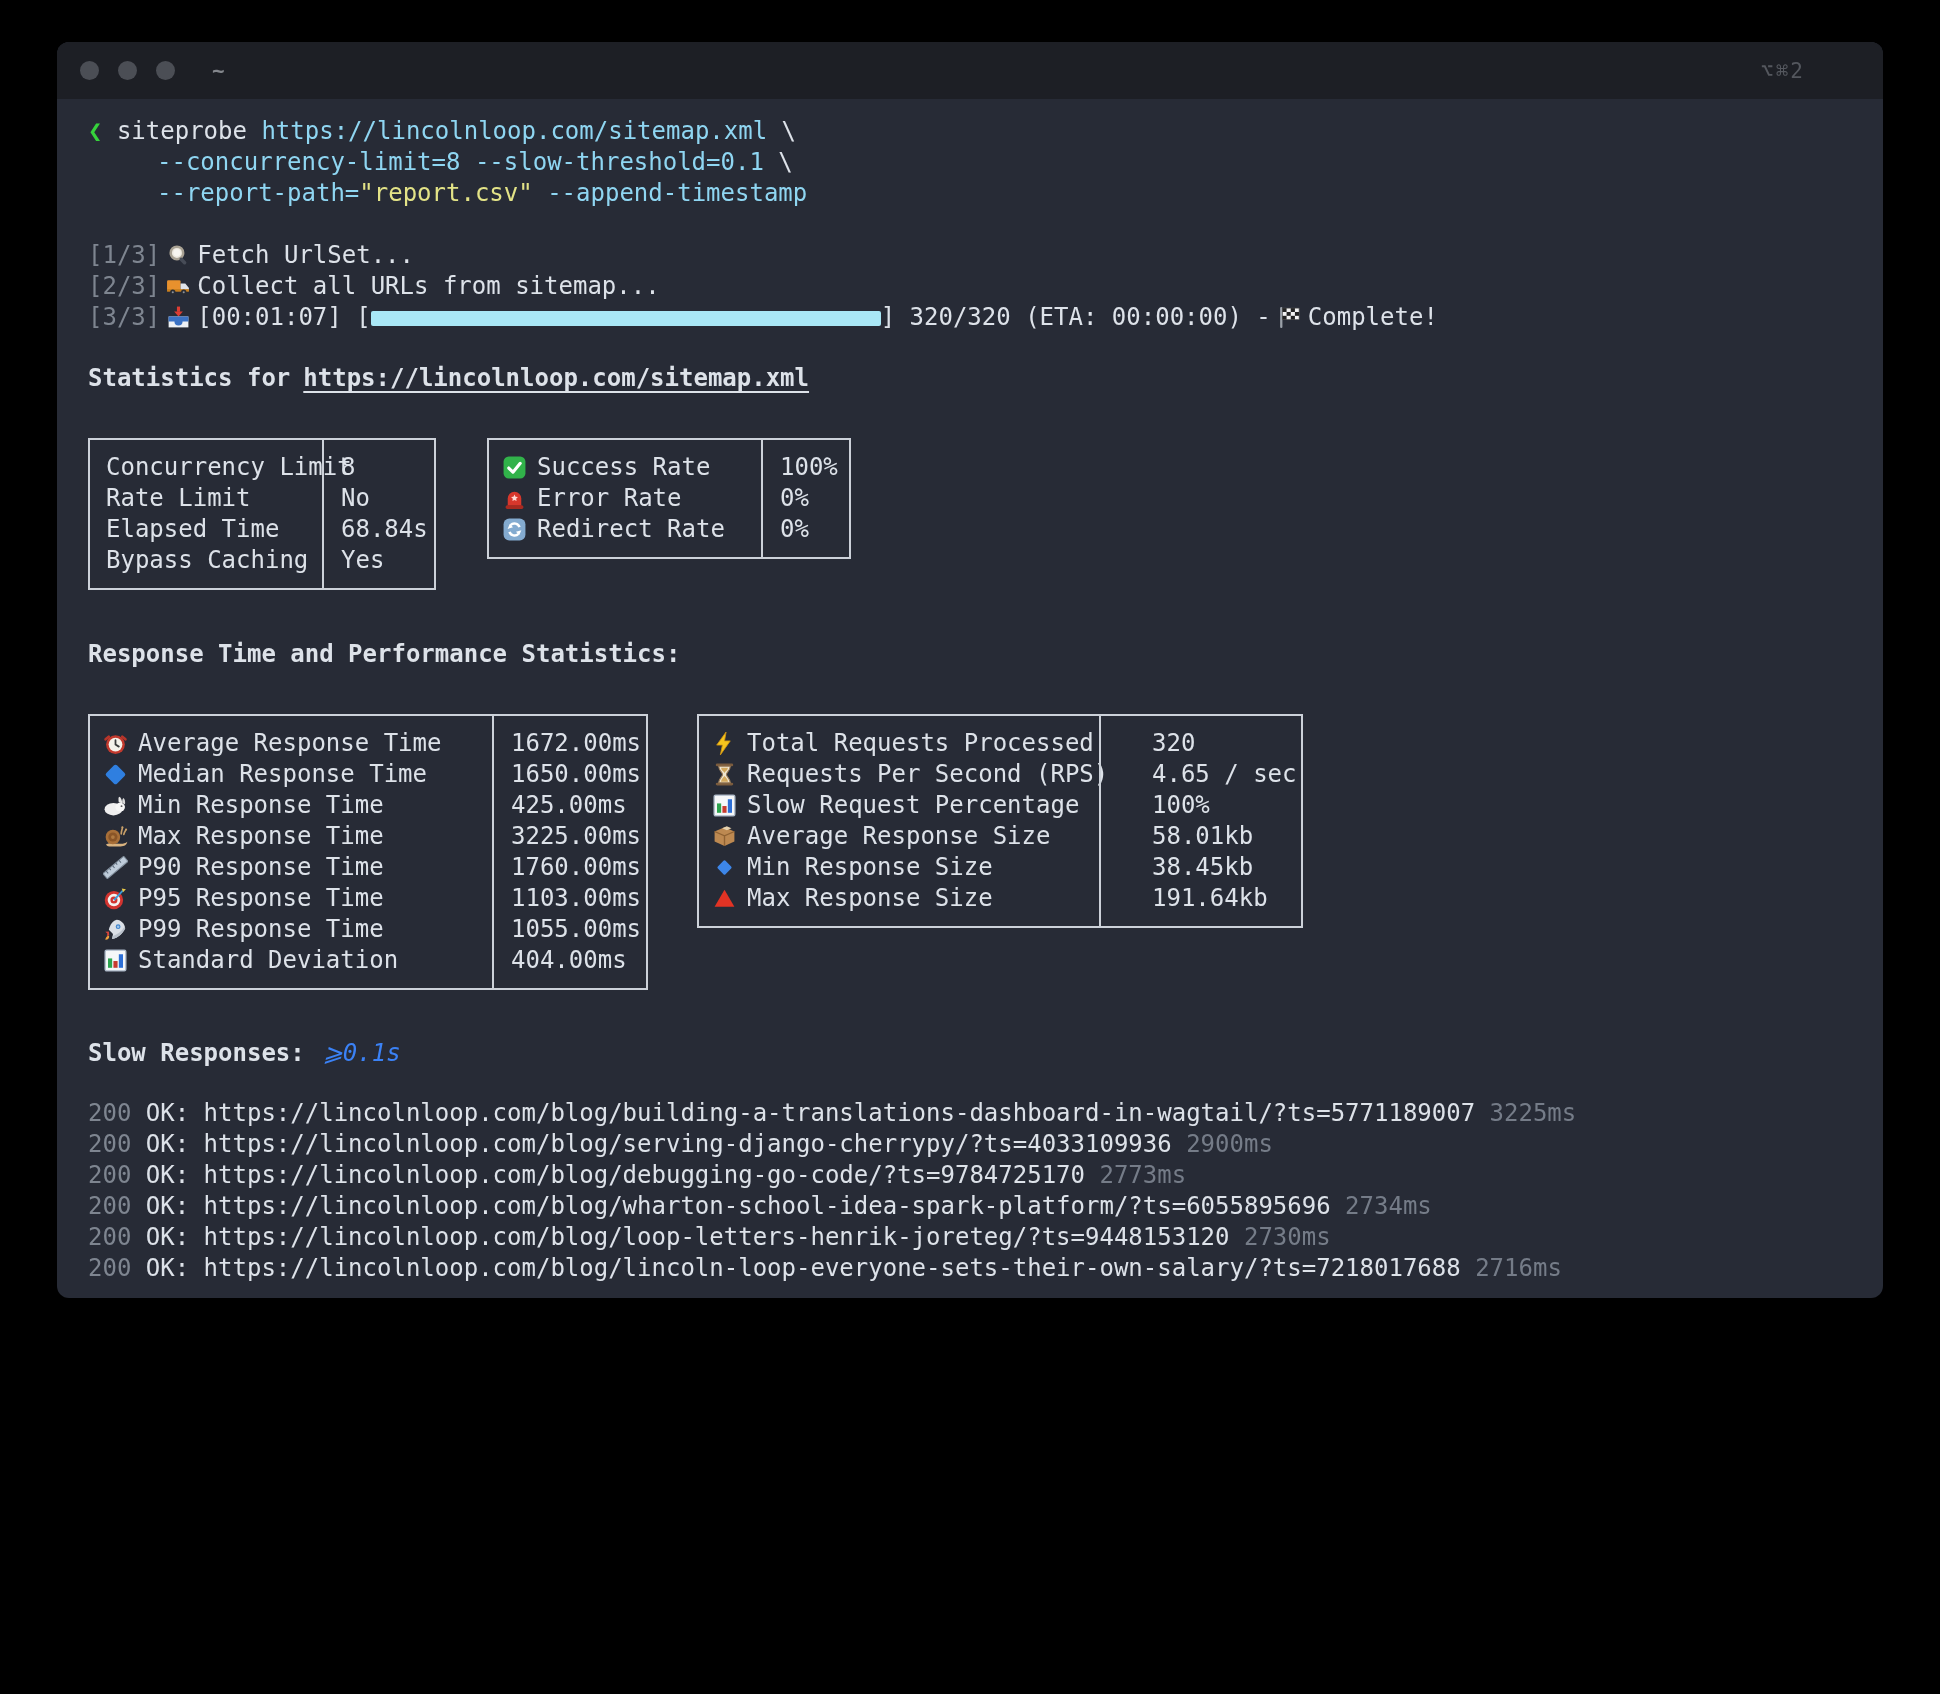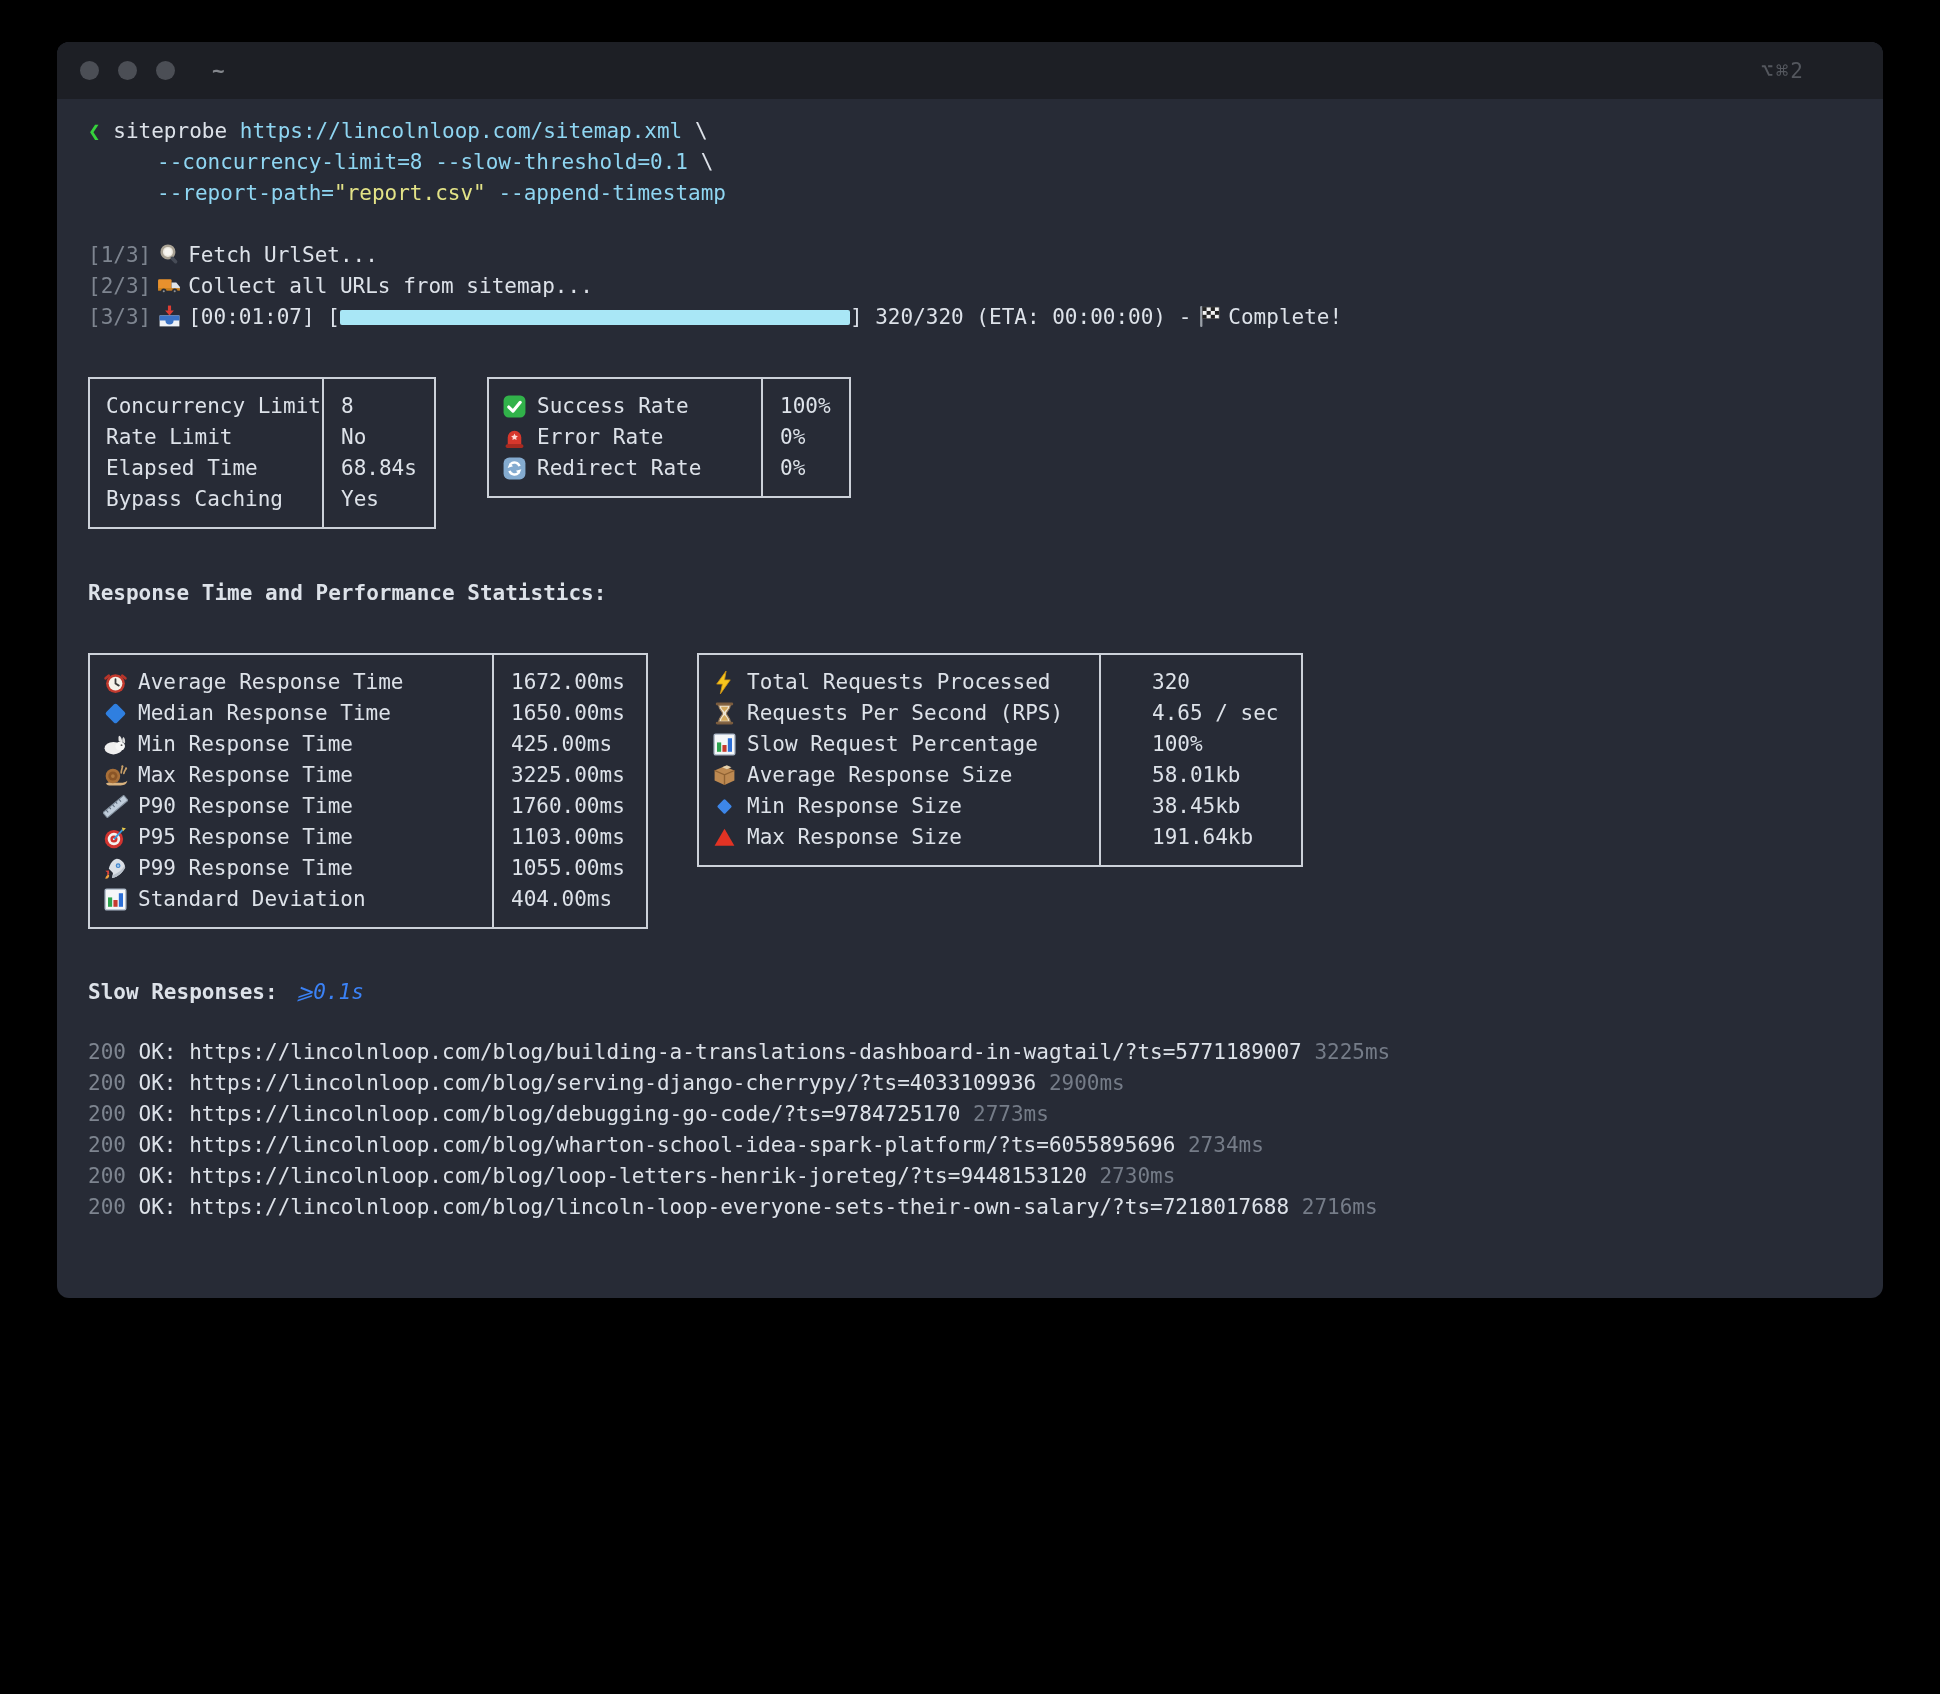--- a/index.html
+++ b/index.html
@@ -16,21 +16,21 @@
   .titlebar {
     height:57px; background:#1d1f25; display:flex; align-items:center; position:relative;
   }
   .lights { display:flex; gap:19px; margin-left:23px; }
   .light { width:19px; height:19px; border-radius:50%; background:#4b4e55; }
   .title { color:#84878d; font-size:21px; font-weight:bold; margin-left:37px; }
   .shortcut { position:absolute; right:78px; color:#54575e; font-size:21px; letter-spacing:2px; }
 
   .term-body {
     padding:17px 30px 0 31px;
-    font-size:21px; line-height:31px; color:#dde2e9;
+    font-size:24px; line-height:31px; color:#dde2e9;
   }
   .cmd-line, .step, .slow-line, .heading { white-space:pre; line-height:31px; }
   .cmd-line.indent { padding-left:69px; }
 
   .c-prompt { color:#36d23c; font-weight:bold; }
   .c-arg    { color:#8fd6f2; }
   .c-str    { color:#e3e387; }
   .c-plain  { color:#dde2e9; }
   .c-dim    { color:#7e8590; }
   .c-dim2   { color:#757c88; }
@@ -109,20 +109,21 @@
               <rect x="5.2" y="3" width="16" height="11" fill="#f2f2f2" stroke="#555" stroke-width="0.6"></rect>
               <rect x="5.2" y="3" width="4" height="3.7" fill="#222"></rect>
               <rect x="13.2" y="3" width="4" height="3.7" fill="#222"></rect>
               <rect x="9.2" y="6.7" width="4" height="3.7" fill="#222"></rect>
               <rect x="17.2" y="6.7" width="4" height="3.7" fill="#222"></rect>
               <rect x="5.2" y="10.4" width="4" height="3.6" fill="#222"></rect>
               <rect x="13.2" y="10.4" width="4" height="3.6" fill="#222"></rect>
             </svg></span><span>Complete!</span></div>
       </div>
 
+    <div id="stats-heading" class="heading"><span class="h-bold">Statistics for</span><span class="h-url">https://lincolnloop.com/sitemap.xml</span></div>
 
     <div id="tables1">
       <div class="tbl" id="config-table">
           <div class="tcol tcol-labels" style="width: 232px;">
             <div class="trow"><span>Concurrency Limit</span></div>
             <div class="trow"><span>Rate Limit</span></div>
             <div class="trow"><span>Elapsed Time</span></div>
             <div class="trow"><span>Bypass Caching</span></div>
           </div>
           <div class="tcol tcol-values" style="width: 110px;">

